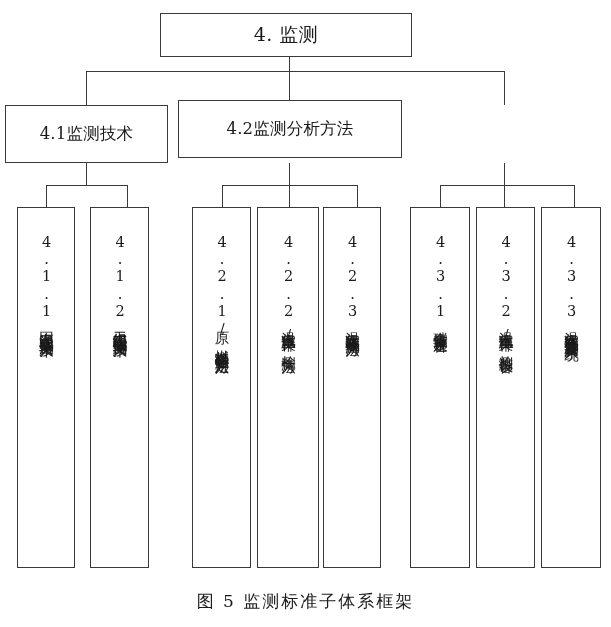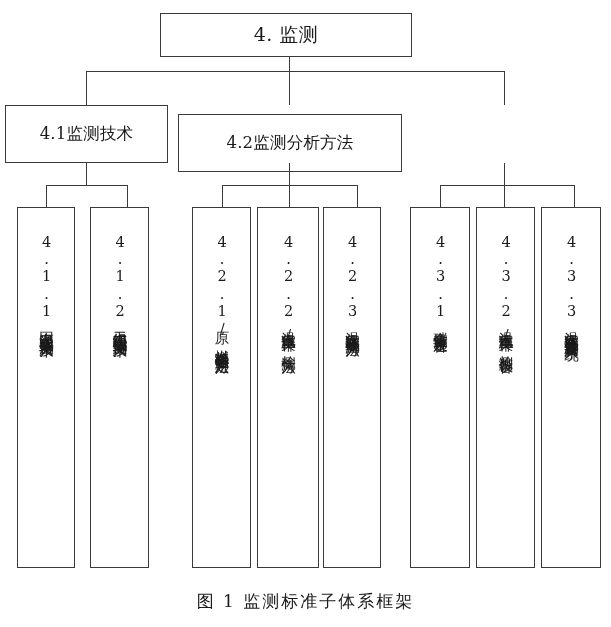--- a/index.html
+++ b/index.html
@@ -94,21 +94,21 @@
   <div class="ln h" style="left:86px; top:71px; width:418px;"></div>
 
   <div class="ln v" style="left:86px; top:71px; height:34px;"></div>
   <div class="ln v" style="left:289px; top:71px; height:34px;"></div>
   <div class="ln v" style="left:504px; top:71px; height:34px;"></div>
 
   <div class="box level2" style="left:5px; top:105px; width:163px; height:58px;">
     <span>4.1监测技术</span>
   </div>
 
-  <div class="box level2" style="left:178px; top:114px; width:224px; height:58px;">
+  <div class="box level2" style="left:178px; top:100px; width:224px; height:58px;">
     <span>4.2监测分析方法</span>
   </div>
 
 
   <div class="ln v" style="left:86px; top:163px; height:22px;"></div>
   <div class="ln h" style="left:46px; top:185px; width:81px;"></div>
   <div class="ln v" style="left:46px; top:185px; height:22px;"></div>
   <div class="ln v" style="left:127px; top:185px; height:22px;"></div>
 
   <div class="box leaf" style="left:17px; top:207px; width:58px; height:361px;">
@@ -148,15 +148,15 @@
   </div>
 
   <div class="box leaf" style="left:476px; top:207px; width:59px; height:361px;">
     <span class="vtext">4.3.2温室气体采样/检测设备</span>
   </div>
 
   <div class="box leaf" style="left:541px; top:207px; width:60px; height:361px;">
     <span class="vtext">4.3.3温室气体在线监测设备及系统</span>
   </div>
 
-  <div id="caption" style="top:590px;">图 1  监测标准子体系框架</div>
+  <div id="caption" style="top:590px;">图 5  监测标准子体系框架</div>
 
 </div>
 
 </body></html>

